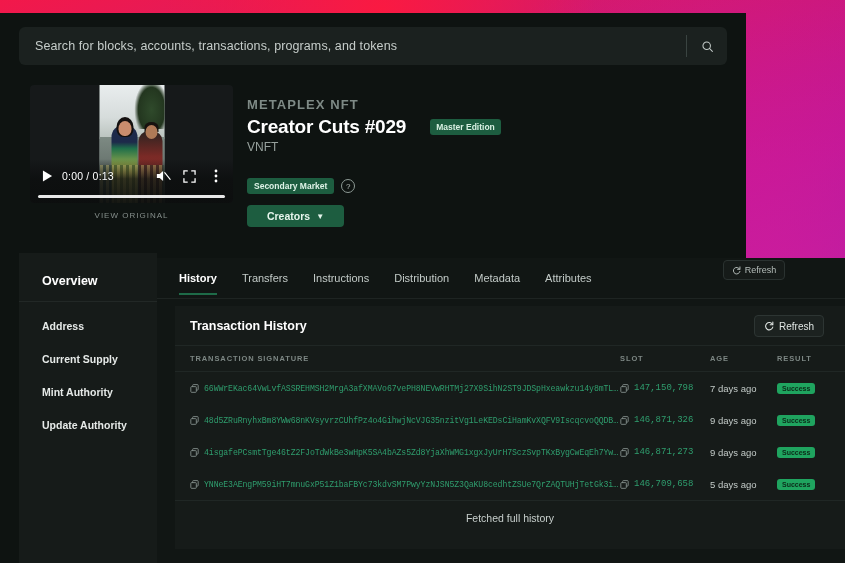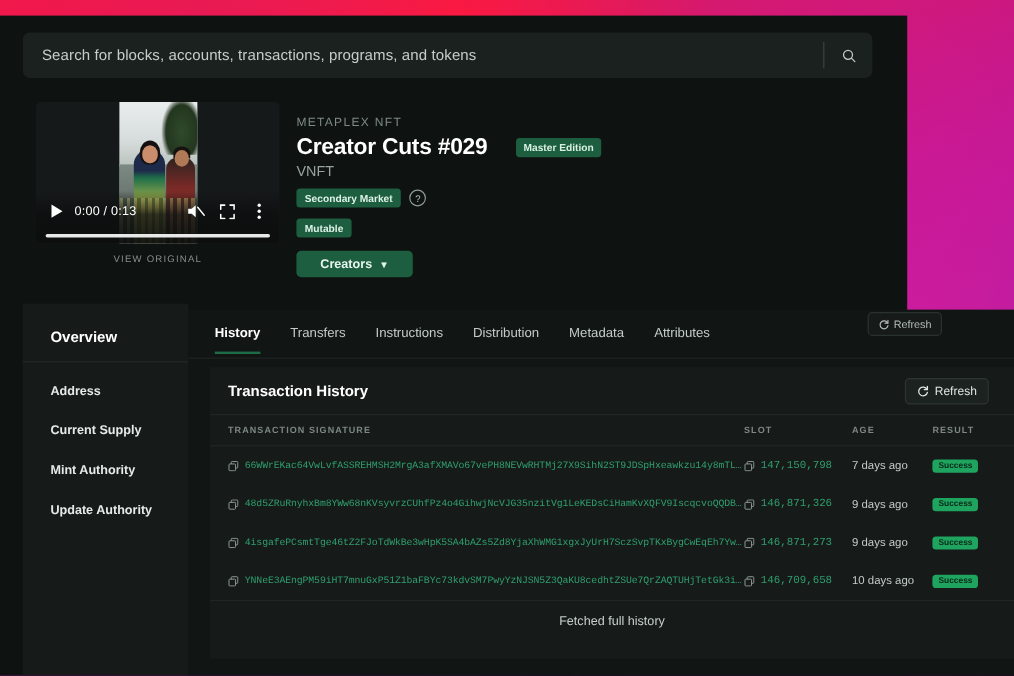--- a/index.html
+++ b/index.html
@@ -42,21 +42,20 @@
 
   
   #explorer-window {
     position: absolute;
     left: 0;
     top: 13px;
     width: 746px;
     height: 550px;
     background: #0e1311;
     overflow: hidden;
-    padding-left: 10px;
   }
 
   
   #search-bar {
     position: absolute;
     left: 19px;
     top: 14px;
     width: 708px;
     height: 38px;
     background: #1b211f;
@@ -212,23 +211,23 @@
 
   
   #nft-info {
     position: absolute;
     left: 217px;
     top: 12px;
     width: 400px;
   }
   #nft-kicker {
     color: #7e8a86;
-    font-size: 10px;
+    font-size: 13px;
     letter-spacing: 1.1px;
-    font-weight: normal;
+    font-weight: bold;
   }
   #nft-title-row {
     display: flex;
     align-items: center;
     margin-top: 4px;
   }
   #nft-title {
     color: #ffffff;
     font-size: 19px;
     font-weight: bold;
@@ -245,21 +244,21 @@
     white-space: nowrap;
   }
   #nft-symbol {
     color: #97a19d;
     font-size: 12px;
     margin-top: 2px;
   }
   #market-row {
     display: flex;
     align-items: center;
-    margin-top: 7px;
+    margin-top: 24px;
   }
   .pill {
     background: #1d5d40;
     color: #ddf2e6;
     font-size: 8.5px;
     font-weight: bold;
     padding: 3px 7px;
     border-radius: 3px;
     display: inline-block;
   }
@@ -567,23 +566,20 @@
         <div id="nft-title">Creator Cuts #029</div>
         <div id="edition-badge">Master Edition</div>
       </div>
       <div id="nft-symbol">VNFT</div>
 
       <div id="market-row">
         <span class="pill">Secondary Market</span>
         <span id="market-help">?</span>
       </div>
 
-      <div id="mutable-row">
-        <span class="pill">Mutable</span>
-      </div>
 
       <div id="creators-btn">
         <span>Creators</span>
         <span class="caret">▼</span>
       </div>
     </div>
   </div>
 
   <div id="overview-panel">
     <div id="overview-title">Overview</div>
@@ -717,21 +713,21 @@
       </div>
       <div class="col-slot">
         <div class="col-slot-inner">
           <svg class="copy-icon" viewBox="0 0 12 12">
             <rect x="3.6" y="0.8" width="7.3" height="7.3" fill="none" stroke="#8e9a96" stroke-width="1.1" rx="1"></rect>
             <rect x="1.1" y="3.5" width="7.3" height="7.6" fill="#161b19" stroke="#8e9a96" stroke-width="1.1" rx="1"></rect>
           </svg>
           <span class="slot-text">146,709,658</span>
         </div>
       </div>
-      <div class="col-age age-text">10 days ago</div>
+      <div class="col-age age-text">5 days ago</div>
       <div class="col-result">
         <span class="result-badge">Success</span>
       </div>
     </div>
 
     <div class="divider-line"></div>
     <div id="history-footer">Fetched full history</div>
   </div>
 </div>
 

